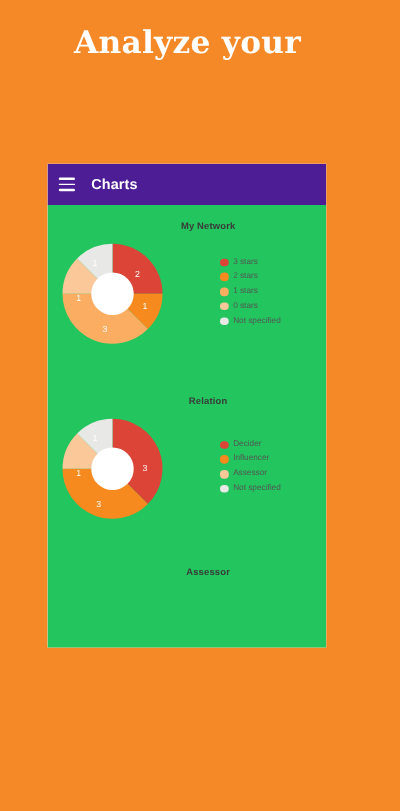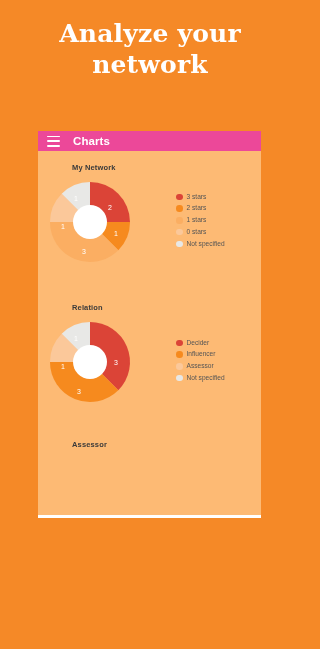--- a/index.html
+++ b/index.html
@@ -36,22 +36,22 @@
     left: 38px;
     top: 131px;
     width: 223px;
     height: 387px;
     background: #ffffff;
     overflow: hidden;
   }
 
   
   .app-bar {
-    height: 20px;
-    background: #ec4899;
+    height: 33px;
+    background: #4c1d95;
     display: flex;
     align-items: center;
     padding-left: 9px;
   }
   .hamburger {
     width: 13px;
     height: 11px;
     display: flex;
     flex-direction: column;
     justify-content: space-between;
@@ -66,23 +66,24 @@
   }
   .app-bar-title {
     color: #ffffff;
     font-size: 11.5px;
     font-weight: bold;
     letter-spacing: 0.1px;
   }
 
   
   .chart-scroll {
-    background: #fdba74;
+    background: #22c55e;
     height: 364px;
     position: relative;
+    text-align: center;
   }
 
   .chart-block {
     position: relative;
   }
   .chart-title {
     font-size: 7.5px;
     font-weight: bold;
     color: #3a3a3a;
     letter-spacing: 0.15px;
@@ -141,21 +142,20 @@
   .block-2 .chart-row { margin-top: 2px; margin-left: 4px; }
 
   .block-3 { padding-top: 30px; }
   .block-3 .chart-title { margin-left: 34px; }
 </style>
 </head>
 <body>
 
 <div class="headline">
   <div>Analyze your</div>
-  <div>network</div>
 </div>
 
 <div class="phone-card">
 
   <div class="app-bar">
     <div class="hamburger">
       <span></span>
         <span></span>
         <span></span>
     </div>

